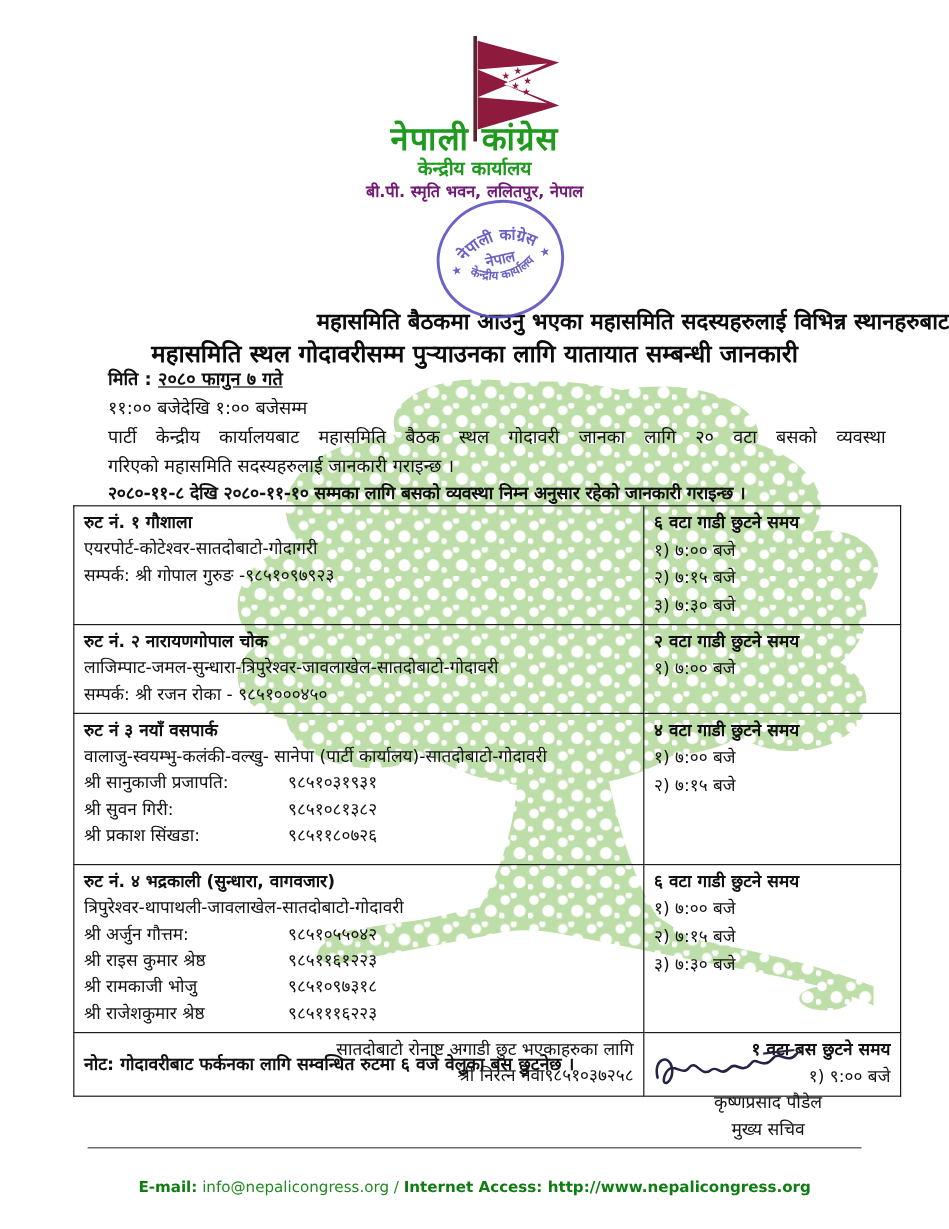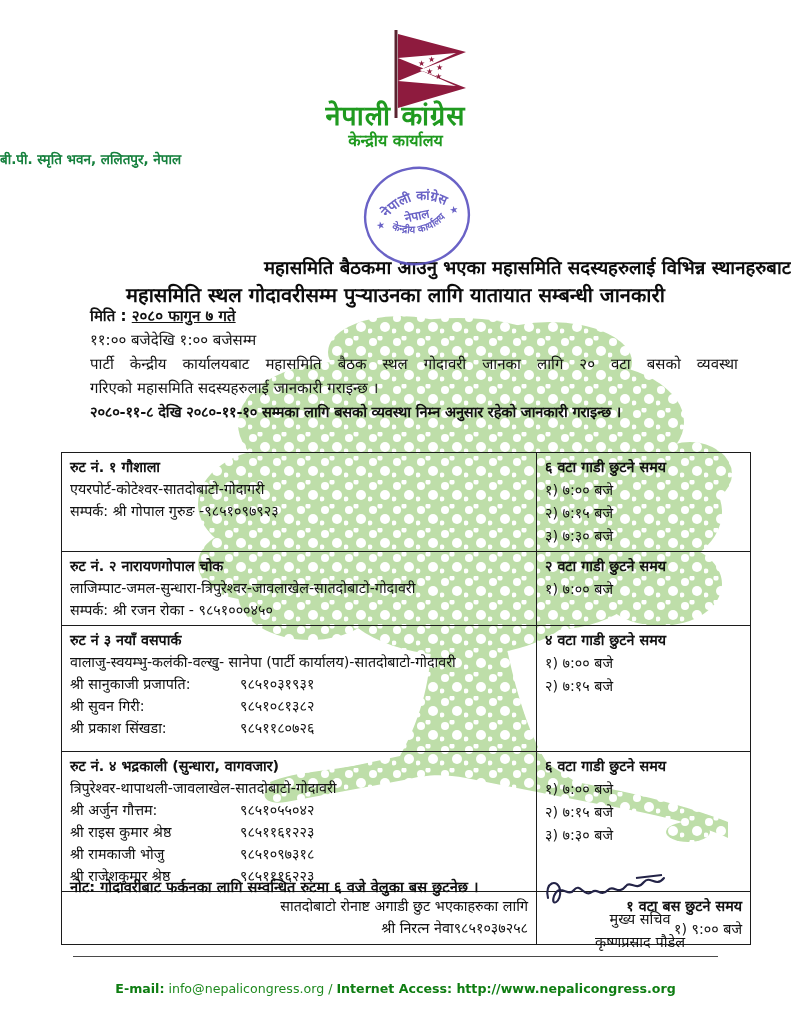--- a/index.html
+++ b/index.html
@@ -4,34 +4,34 @@
 <style>
   html,body{margin:0;padding:0;}
   body{width:791px;height:1024px;background:#ffffff;font-family:"DejaVu Sans",sans-serif;color:#111;}
   .page{position:relative;width:791px;height:1024px;background:#fff;overflow:hidden;}
   .layer{position:absolute;}
   .z0{z-index:0;} .z1{z-index:1;} .z2{z-index:2;}
 
   
   .org-name{left:0;top:96px;width:791px;text-align:center;font-size:27px;font-weight:bold;color:#1f9a1f;letter-spacing:1px;}
   .org-office{left:0;top:129px;width:791px;text-align:center;font-size:16px;font-weight:bold;color:#1f9a1f;}
-  .org-address{left:0;top:150px;width:791px;font-size:13.5px;font-weight:bold;color:#15803d;}
+  .org-address{left:0;top:150px;width:791px;text-align:center;font-size:13.5px;font-weight:bold;color:#701a75;}
 
   
   .title1{left:0;top:254px;width:791px;text-align:right;font-size:18.5px;font-weight:bold;color:#0c0c0c;}
   .title2{left:0;top:281px;width:791px;text-align:center;font-size:20px;font-weight:bold;color:#0c0c0c;}
 
   .intro{left:90px;top:304px;width:648px;font-size:15px;line-height:24px;}
   .date-line{font-weight:bold;}
   .date-line span{text-decoration:underline;}
   .para-just{text-align:justify;text-align-last:justify;}
   .bold-line{font-weight:bold;font-size:14.6px;letter-spacing:-0.2px;}
 
   
-  table.sched{position:absolute;left:61px;top:452px;width:679px;border-collapse:collapse;z-index:1;background:transparent;table-layout:fixed;border-radius:28px;}
+  table.sched{position:absolute;left:61px;top:421px;width:679px;border-collapse:collapse;z-index:1;background:transparent;table-layout:fixed;border-radius:28px;}
   table.sched td{border:1.6px solid #1c1c1c;vertical-align:top;padding:3px 8px 4px 8px;font-size:14.3px;line-height:22px;background:transparent;}
   td.lc{width:458px;}
   td.rc2{width:197px;margin-top:42px;}
   .rt{font-weight:bold;}
   .contact-row .cname{display:inline-block;width:170px;}
   .st{font-weight:bold;}
   .times div{margin-top:1px;}
 
   .note{left:70px;top:876px;width:560px;font-size:14.6px;font-weight:bold;}
 
@@ -223,22 +223,22 @@
   <div class="layer z1 note">नोट: गोदावरीबाट फर्कनका लागि सम्वन्धित रुटमा ६ वजे वेलुका बस छुटनेछ ।</div>
 
   <svg class="layer z2 sig-svg" width="130" height="48" viewBox="0 0 130 48">
     <path d="M8,30 C4,14 18,10 20,22 C22,34 10,40 14,28 C20,14 28,30 34,22
              C40,14 44,30 52,24 C58,19 60,30 68,22 C74,16 78,28 86,18
              C90,12 96,24 104,14 C110,7 116,20 124,10" fill="none" stroke="#232347" stroke-width="2.1" stroke-linecap="round"></path>
     <path d="M96,10 L122,7" fill="none" stroke="#232347" stroke-width="1.8"></path>
   </svg>
 
   <div class="layer z1 sig-block">
+    <div>कृष्णप्रसाद पौडेल</div>
     <div>मुख्य सचिव</div>
-    <div>कृष्णप्रसाद पौडेल</div>
   </div>
 
   <div class="layer z1 foot-rule"></div>
   <div class="layer z1 foot-email">
     <b>E-mail:</b>
     <span>info@nepalicongress.org</span>
     <span> / </span>
     <b>Internet Access: http://www.nepalicongress.org</b>
   </div>
 

